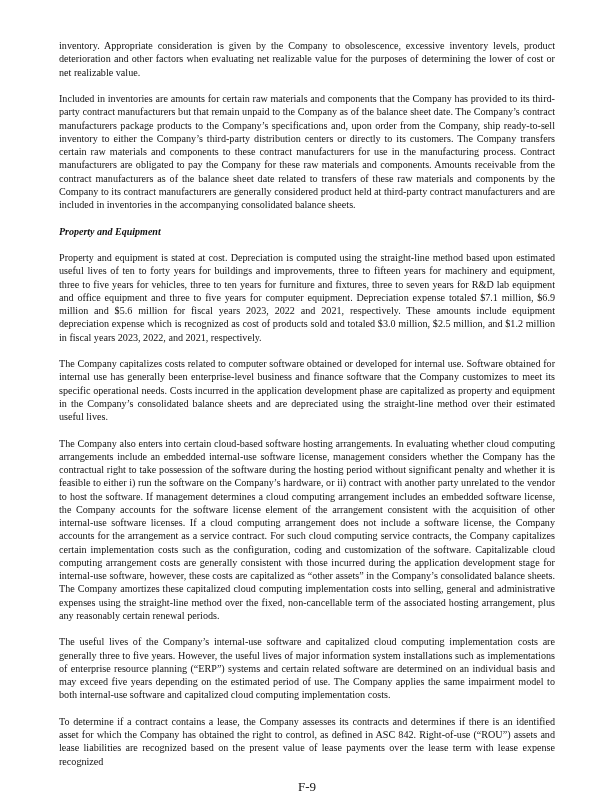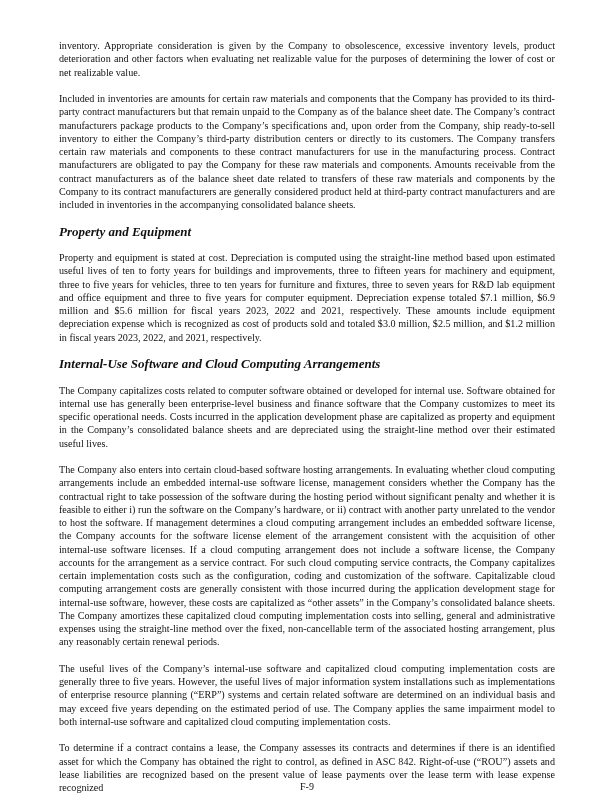--- a/index.html
+++ b/index.html
@@ -23,46 +23,45 @@
       font-size: 10.15px;
       line-height: 13.25px;
     }
     p {
       margin: 0 0 13.25px 0;
       text-align: justify;
       text-align-last: left;
     }
     h3 {
       margin: 0 0 13.25px 0;
-      font-size: 13px;
+      font-size: 10px;
       line-height: 13.25px;
       font-weight: bold;
       font-style: italic;
     }
     .footer {
       position: absolute;
       left: 0;
       width: 614px;
       top: 780px;
       text-align: center;
-      font-size: 10px;
+      font-size: 13px;
       line-height: 13px;
     }
   </style>
 </head>
 <body>
 
 <div class="page">
   <p>inventory. Appropriate consideration is given by the Company to obsolescence, excessive inventory levels, product deterioration and other factors when evaluating net realizable value for the purposes of determining the lower of cost or net realizable value.</p>
   <p>Included in inventories are amounts for certain raw materials and components that the Company has provided to its third-party contract manufacturers but that remain unpaid to the Company as of the balance sheet date. The Company’s contract manufacturers package products to the Company’s specifications and, upon order from the Company, ship ready-to-sell inventory to either the Company’s third-party distribution centers or directly to its customers. The Company transfers certain raw materials and components to these contract manufacturers for use in the manufacturing process. Contract manufacturers are obligated to pay the Company for these raw materials and components. Amounts receivable from the contract manufacturers as of the balance sheet date related to transfers of these raw materials and components by the Company to its contract manufacturers are generally considered product held at third-party contract manufacturers and are included in inventories in the accompanying consolidated balance sheets.</p>
 
   <h3>Property and Equipment</h3>
   <p>Property and equipment is stated at cost. Depreciation is computed using the straight-line method based upon estimated useful lives of ten to forty years for buildings and improvements, three to fifteen years for machinery and equipment, three to five years for vehicles, three to ten years for furniture and fixtures, three to seven years for R&amp;D lab equipment and office equipment and three to five years for computer equipment. Depreciation expense totaled $7.1 million, $6.9 million and $5.6 million for fiscal years 2023, 2022 and 2021, respectively. These amounts include equipment depreciation expense which is recognized as cost of products sold and totaled $3.0 million, $2.5 million, and $1.2 million in fiscal years 2023, 2022, and 2021, respectively.</p>
 
-  <h3>Internal-Use Software and Cloud Computing Arrangements</h3>
   <p>The Company capitalizes costs related to computer software obtained or developed for internal use. Software obtained for internal use has generally been enterprise-level business and finance software that the Company customizes to meet its specific operational needs. Costs incurred in the application development phase are capitalized as property and equipment in the Company’s consolidated balance sheets and are depreciated using the straight-line method over their estimated useful lives.</p>
   <p>The Company also enters into certain cloud-based software hosting arrangements. In evaluating whether cloud computing arrangements include an embedded internal-use software license, management considers whether the Company has the contractual right to take possession of the software during the hosting period without significant penalty and whether it is feasible to either i) run the software on the Company’s hardware, or ii) contract with another party unrelated to the vendor to host the software. If management determines a cloud computing arrangement includes an embedded software license, the Company accounts for the software license element of the arrangement consistent with the acquisition of other internal-use software licenses. If a cloud computing arrangement does not include a software license, the Company accounts for the arrangement as a service contract. For such cloud computing service contracts, the Company capitalizes certain implementation costs such as the configuration, coding and customization of the software. Capitalizable cloud computing arrangement costs are generally consistent with those incurred during the application development stage for internal-use software, however, these costs are capitalized as “other assets” in the Company’s consolidated balance sheets. The Company amortizes these capitalized cloud computing implementation costs into selling, general and administrative expenses using the straight-line method over the fixed, non-cancellable term of the associated hosting arrangement, plus any reasonably certain renewal periods.</p>
   <p>The useful lives of the Company’s internal-use software and capitalized cloud computing implementation costs are generally three to five years. However, the useful lives of major information system installations such as implementations of enterprise resource planning (“ERP”) systems and certain related software are determined on an individual basis and may exceed five years depending on the estimated period of use. The Company applies the same impairment model to both internal-use software and capitalized cloud computing implementation costs.</p>
 
   <p style="text-align-last: justify;">To determine if a contract contains a lease, the Company assesses its contracts and determines if there is an identified asset for which the Company has obtained the right to control, as defined in ASC 842. Right-of-use (“ROU”) assets and lease liabilities are recognized based on the present value of lease payments over the lease term with lease expense recognized</p>
 </div>
 
 <div class="footer">F-9</div>
 
 </body></html>

